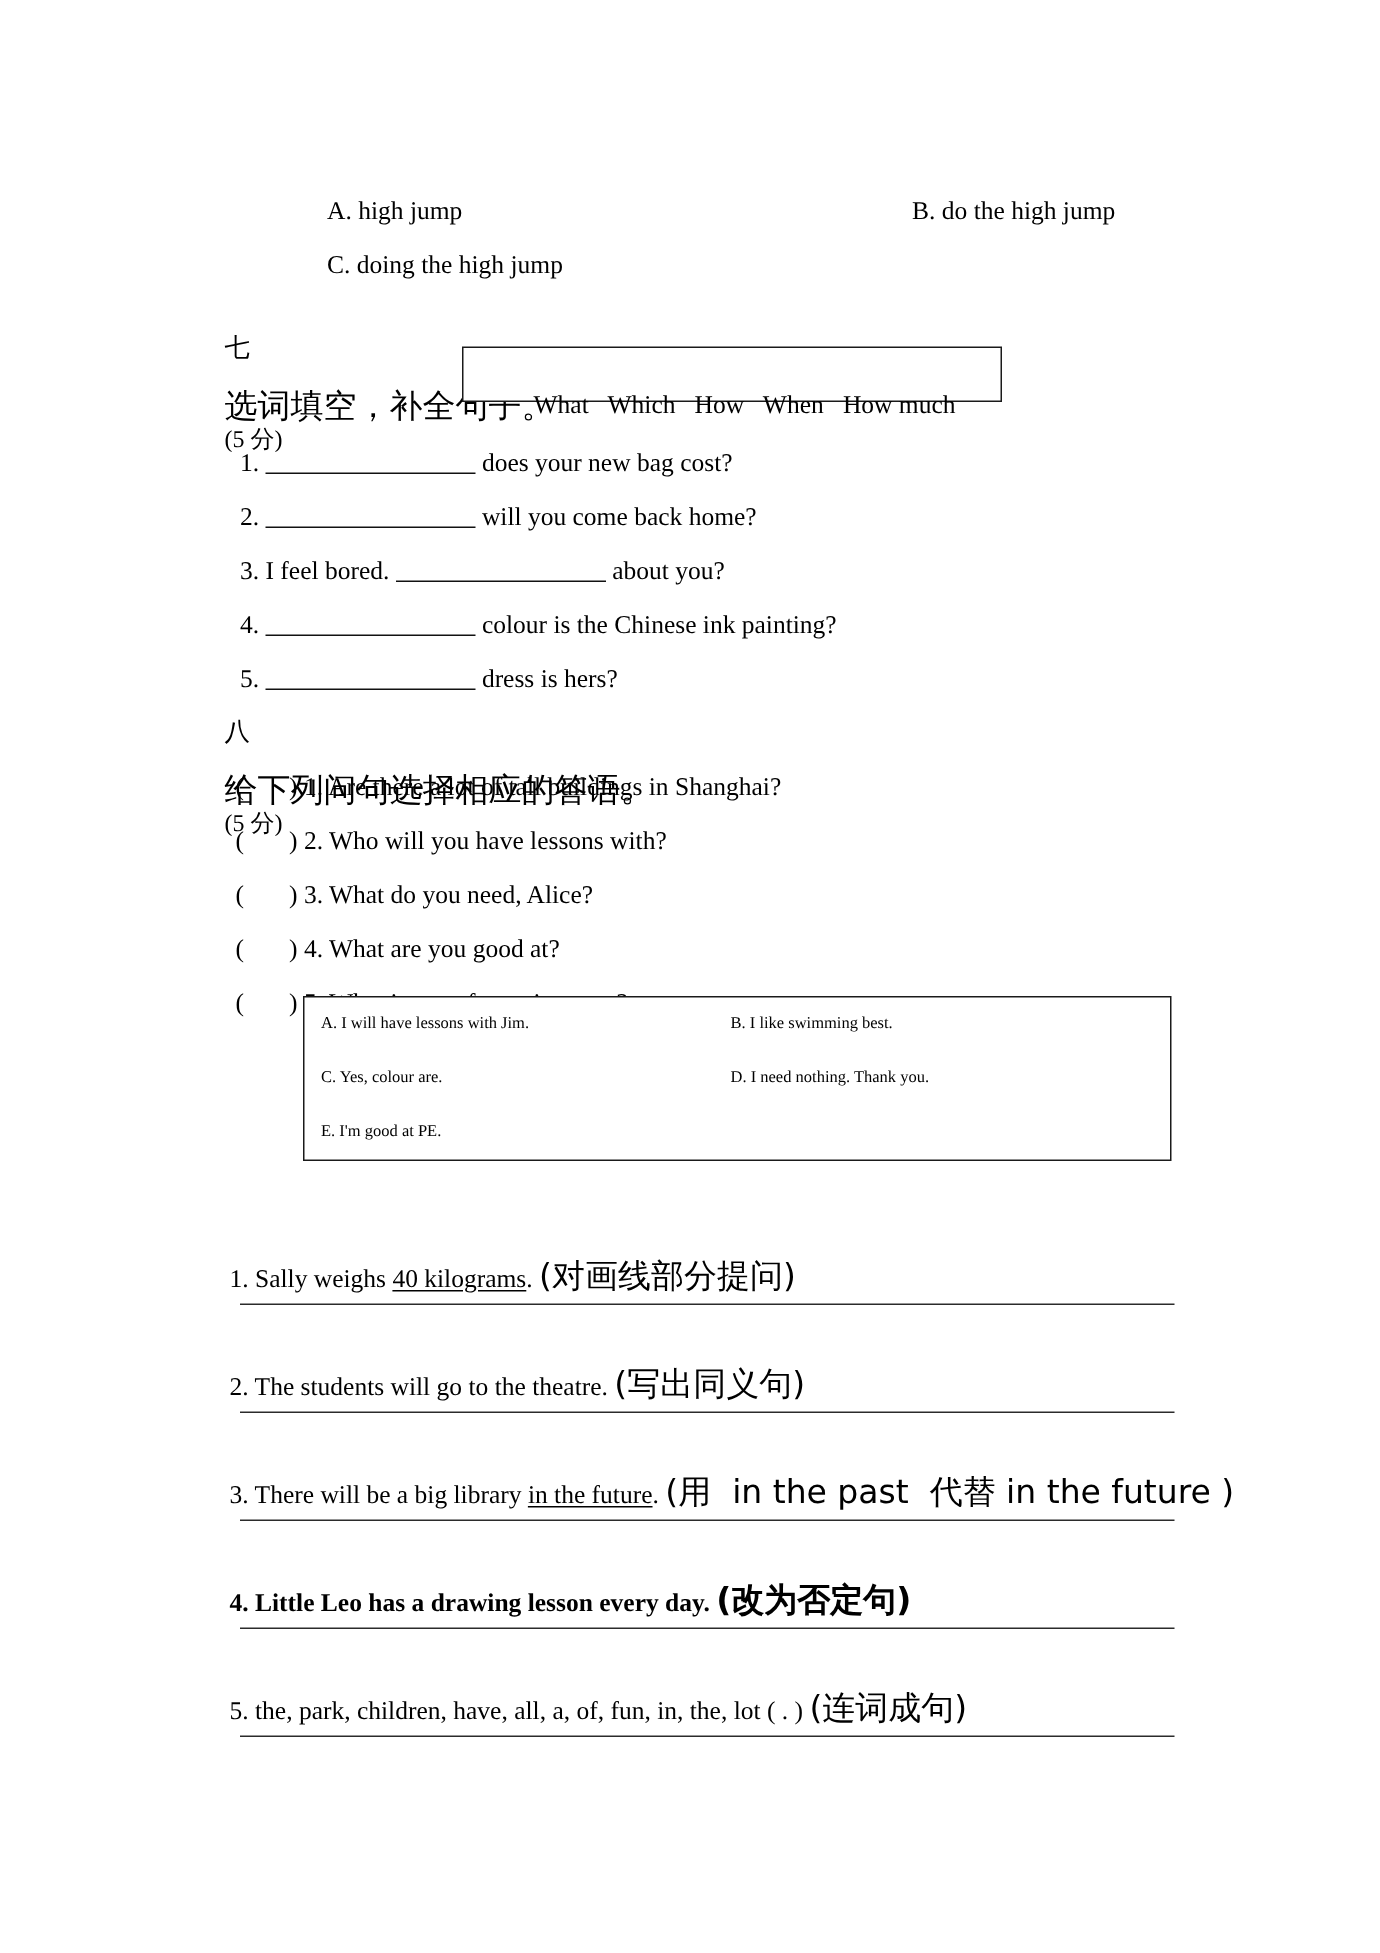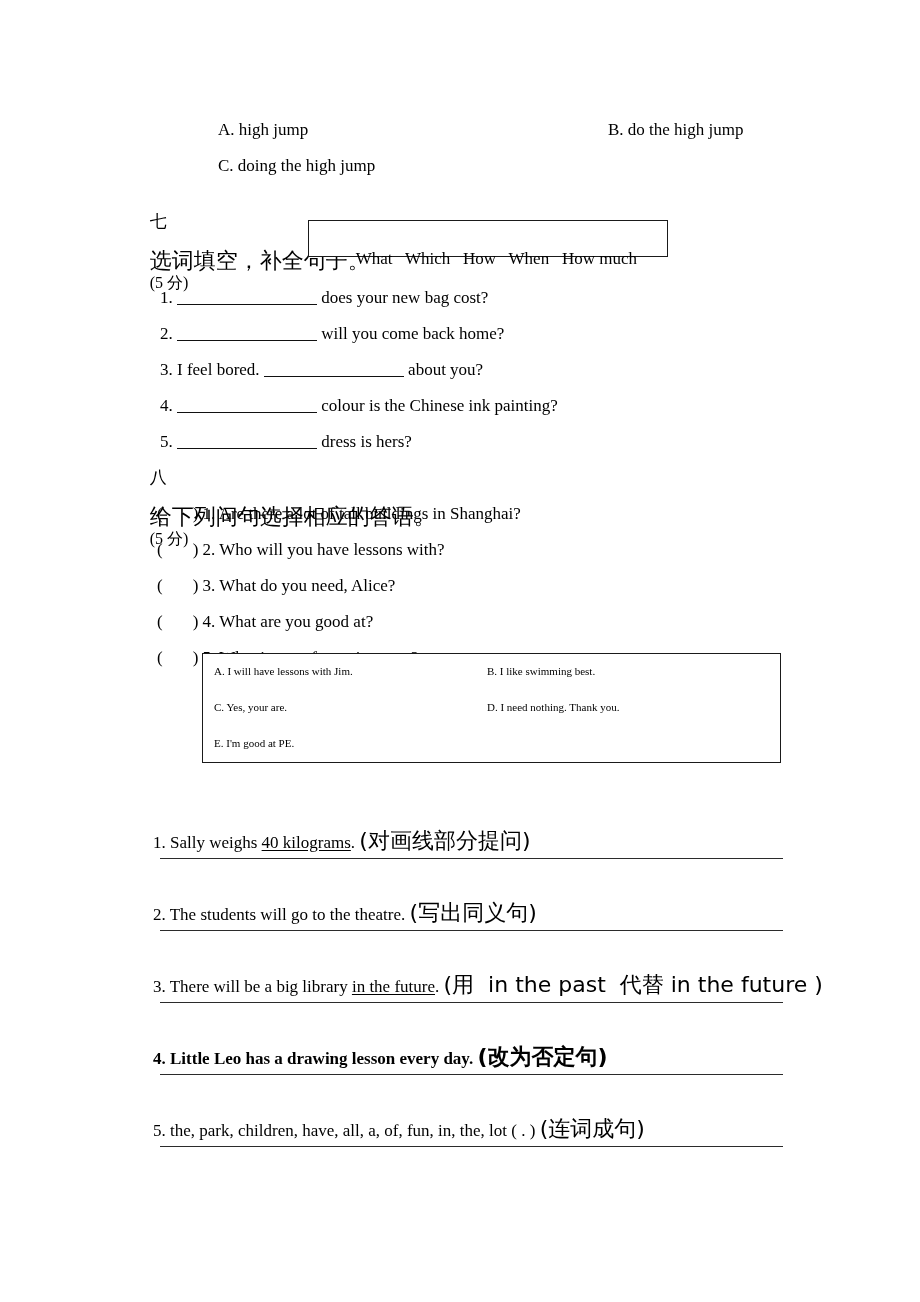--- a/index.html
+++ b/index.html
@@ -12,21 +12,21 @@
     height: 1302px;
     position: relative;
     font-family: "Liberation Serif", "DejaVu Serif", serif;
     color: #000000;
     overflow: hidden;
   }
 
   .page {
     position: absolute;
     left: 0;
-    top: 0;
+    top: 11px;
     width: 920px;
     height: 1056px;
   }
 
   
   .t {
     position: absolute;
     white-space: pre;
     font-size: 17px;
     line-height: 20px;
@@ -158,21 +158,21 @@
   </div>
 
   <div class="t" style="left:140px; top:628px;">
     <span>(</span><span class="blank" style="width:30px; border-bottom:none;"></span><span>)</span><span> </span><span>5.</span><span> </span><span>What is your favourite sport?</span>
   </div>
 
   <div class="box" style="left:202px; top:653px; width:579px; height:110px;"></div>
 
   <div class="opt-col" style="left:214px; top:665px;">A. I will have lessons with Jim.</div>
   <div class="opt-col" style="left:487px; top:665px;">B. I like swimming best.</div>
-  <div class="opt-col" style="left:214px; top:701px;">C. Yes, your are.</div>
+  <div class="opt-col" style="left:214px; top:701px;">C. Yes, colour are.</div>
   <div class="opt-col" style="left:487px; top:701px;">D. I need nothing. Thank you.</div>
   <div class="opt-col" style="left:214px; top:737px;">E. I'm good at PE.</div>
 
 
   <div class="t" style="left:136px; top:811px;">
     <span>1.</span><span> </span><span>Sally weighs </span><span class="ul">40 kilograms</span><span>.</span><span> </span><span class="cn">(对画线部分提问)</span>
   </div>
   <div class="ruled" style="left:160px; top:858px; width:623px;"></div>
 
   <div class="t" style="left:136px; top:883px;">

